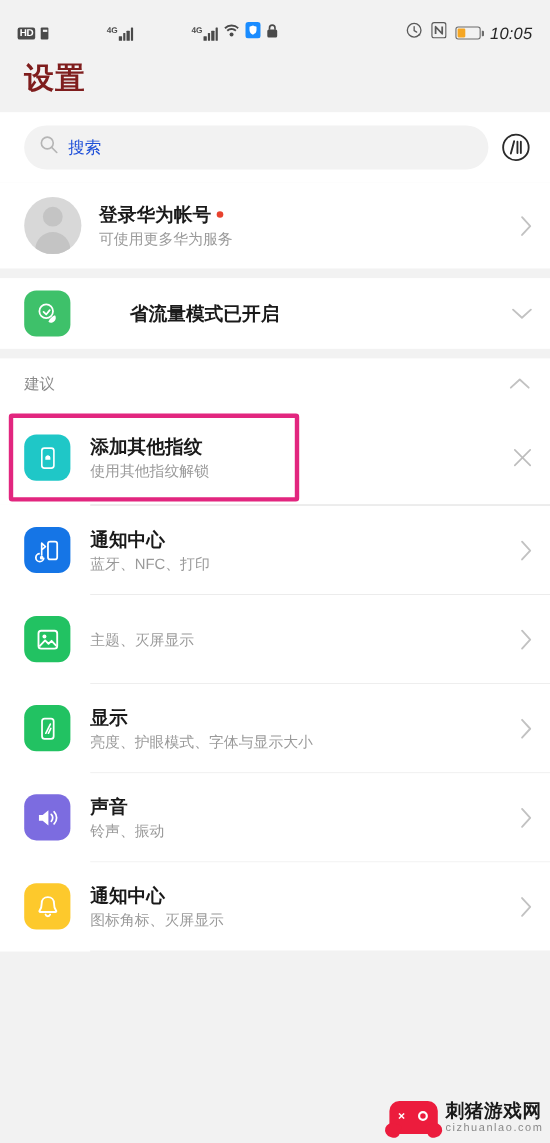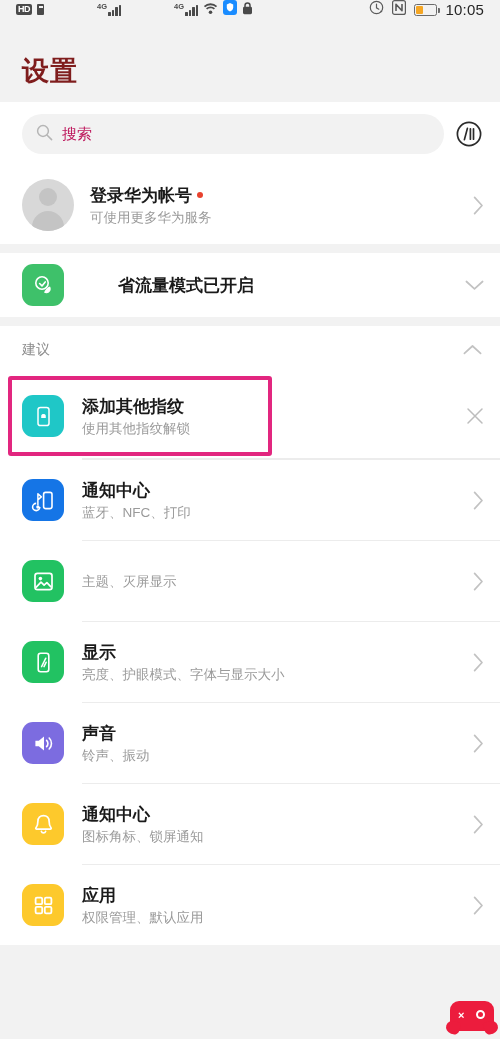--- a/index.html
+++ b/index.html
@@ -9,25 +9,25 @@
     background:#f2f2f2;
     color:#1a1a1a;
     -webkit-font-smoothing:antialiased;
     overflow:hidden;
   }
   .screen { width:500px; height:1039px; position:relative; background:#f2f2f2; }
 
   
   .statusbar {
     height:40px; background:#f2f2f2;
-    display:flex; align-items:flex-start; justify-content:space-between;
+    display:flex; align-items:flex-end; justify-content:space-between;
     padding:0 16px;
   }
   .sb-left { display:flex; align-items:center; gap:5px; }
-  .sb-right { display:flex; align-items:center; gap:8px; }
+  .sb-right { display:flex; align-items:center; gap:8px;font-style:italic; }
   .hd-badge {
     font-size:9px; font-weight:bold; color:#fff; background:#4a4a4a;
     border-radius:2px; padding:1px 2px; line-height:9px; letter-spacing:-.5px;
   }
   .sim-dot { width:7px; height:11px; background:#4a4a4a; border-radius:1px; position:relative; }
   .sim-dot::after { content:""; position:absolute; left:1.5px; top:2px; width:4px; height:2px; background:#f2f2f2; }
   .sig { display:flex; align-items:flex-end; gap:1px; height:13px; }
   .sig i { width:2.5px; background:#4a4a4a; border-radius:.5px; display:block; }
   .sig i:nth-child(1){height:4px;} .sig i:nth-child(2){height:6.5px;}
   .sig i:nth-child(3){height:9px;} .sig i:nth-child(4){height:11.5px;}
@@ -41,21 +41,21 @@
   
   .titlebar { height:62px; background:#f2f2f2; display:flex; align-items:center; padding:0 22px; }
   .title { font-size:27px; font-weight:bold; color:#7f1d1d; letter-spacing:1px; }
 
   
   .searchwrap { background:#fff; padding:12px 16px 12px 22px; display:flex; align-items:center; gap:10px; }
   .searchbox {
     flex:1; height:40px; background:#f2f2f2; border-radius:20px;
     display:flex; align-items:center; padding:0 14px; gap:9px;
   }
-  .search-ph { font-size:15px; color:#be185d;font-family:Liberation Mono, monospace; }
+  .search-ph { font-size:15px; color:#1d4ed8;font-family:Liberation Mono, monospace; }
   .scan-btn { width:30px; height:30px; flex:0 0 30px; display:flex; align-items:center; justify-content:center; }
 
   
   .card { background:#fff; }
   .gap { height:9px; background:#f2f2f2; }
 
   .row { display:flex; align-items:center; padding:0 16px 0 22px; background:#fff; position:relative; }
   .row .ic { flex:0 0 42px; height:42px; border-radius:11px; display:flex; align-items:center; justify-content:center; margin-right:18px; }
   .row .txt { flex:1; min-width:0; }
   .row .t1 { font-size:17px; font-weight:bold; color:#1a1a1a; line-height:23px; display:flex; align-items:center; }
@@ -345,50 +345,35 @@
       <div class="divider"></div>
       <div class="row" style="height: 80px;">
         <div class="ic" style="background:#fdc92c">
           <svg width="25" height="25" viewBox="0 0 25 25">
             <path d="M12.5 3.6c-3.4 0-5.6 2.4-5.6 5.7 0 4.4-1.3 5.6-2 6.6-.3.5 0 1.2.7 1.2h13.8c.7 0 1-.7.7-1.2-.7-1-2-2.2-2-6.6 0-3.3-2.2-5.7-5.6-5.7z" stroke="#fff" stroke-width="1.7" fill="none" stroke-linejoin="round"></path>
             <path d="M10.4 19.4a2.2 2.2 0 0 0 4.2 0" stroke="#fff" stroke-width="1.7" fill="none" stroke-linecap="round"></path>
           </svg>
         </div>
         <div class="txt">
           <div class="t1">通知中心</div>
-          <div class="t2">图标角标、锁屏通知</div>
-        </div>
-        <div class="tail">
-          <svg class="chev" width="11" height="19" viewBox="0 0 11 19">
-            <path d="M1.6 1.4L9 9.5l-7.4 8.1" stroke="#c2c2c2" stroke-width="1.7" fill="none" stroke-linecap="round" stroke-linejoin="round"></path>
-          </svg>
-        </div>
-      </div>
-      <div class="divider"></div>
-      <div class="row" style="height: 80px;">
-        <div class="ic" style="background:#fdc92c">
-          <svg width="25" height="25" viewBox="0 0 25 25">
-            <rect x="4.6" y="4.6" width="6.6" height="6.6" rx="1.3" stroke="#fff" stroke-width="1.8" fill="none"></rect>
-            <rect x="13.8" y="4.6" width="6.6" height="6.6" rx="1.3" stroke="#fff" stroke-width="1.8" fill="none"></rect>
-            <rect x="4.6" y="13.8" width="6.6" height="6.6" rx="1.3" stroke="#fff" stroke-width="1.8" fill="none"></rect>
-            <rect x="13.8" y="13.8" width="6.6" height="6.6" rx="1.3" stroke="#fff" stroke-width="1.8" fill="none"></rect>
-          </svg>
-        </div>
-        <div class="txt">
-          <div class="t1">应用</div>
-          <div class="t2">权限管理、默认应用</div>
-        </div>
-        <div class="tail">
-          <svg class="chev" width="11" height="19" viewBox="0 0 11 19">
-            <path d="M1.6 1.4L9 9.5l-7.4 8.1" stroke="#c2c2c2" stroke-width="1.7" fill="none" stroke-linecap="round" stroke-linejoin="round"></path>
-          </svg>
-        </div>
-      </div>
+          <div class="t2">图标角标、灭屏显示</div>
+        </div>
+        <div class="tail">
+          <svg class="chev" width="11" height="19" viewBox="0 0 11 19">
+            <path d="M1.6 1.4L9 9.5l-7.4 8.1" stroke="#c2c2c2" stroke-width="1.7" fill="none" stroke-linecap="round" stroke-linejoin="round"></path>
+          </svg>
+        </div>
+      </div>
+      <div class="divider"></div>
     </div>
 
   <div class="wm">
     <div class="wm-pad">
       <span class="wm-x">×</span>
       <span class="wm-o"></span>
     </div>
+    <div class="wm-txt">
+      <div class="wm-t1">刺猪游戏网</div>
+      <div class="wm-t2">cizhuanlao.com</div>
+    </div>
   </div>
 
 </div>
 
 </body></html>

